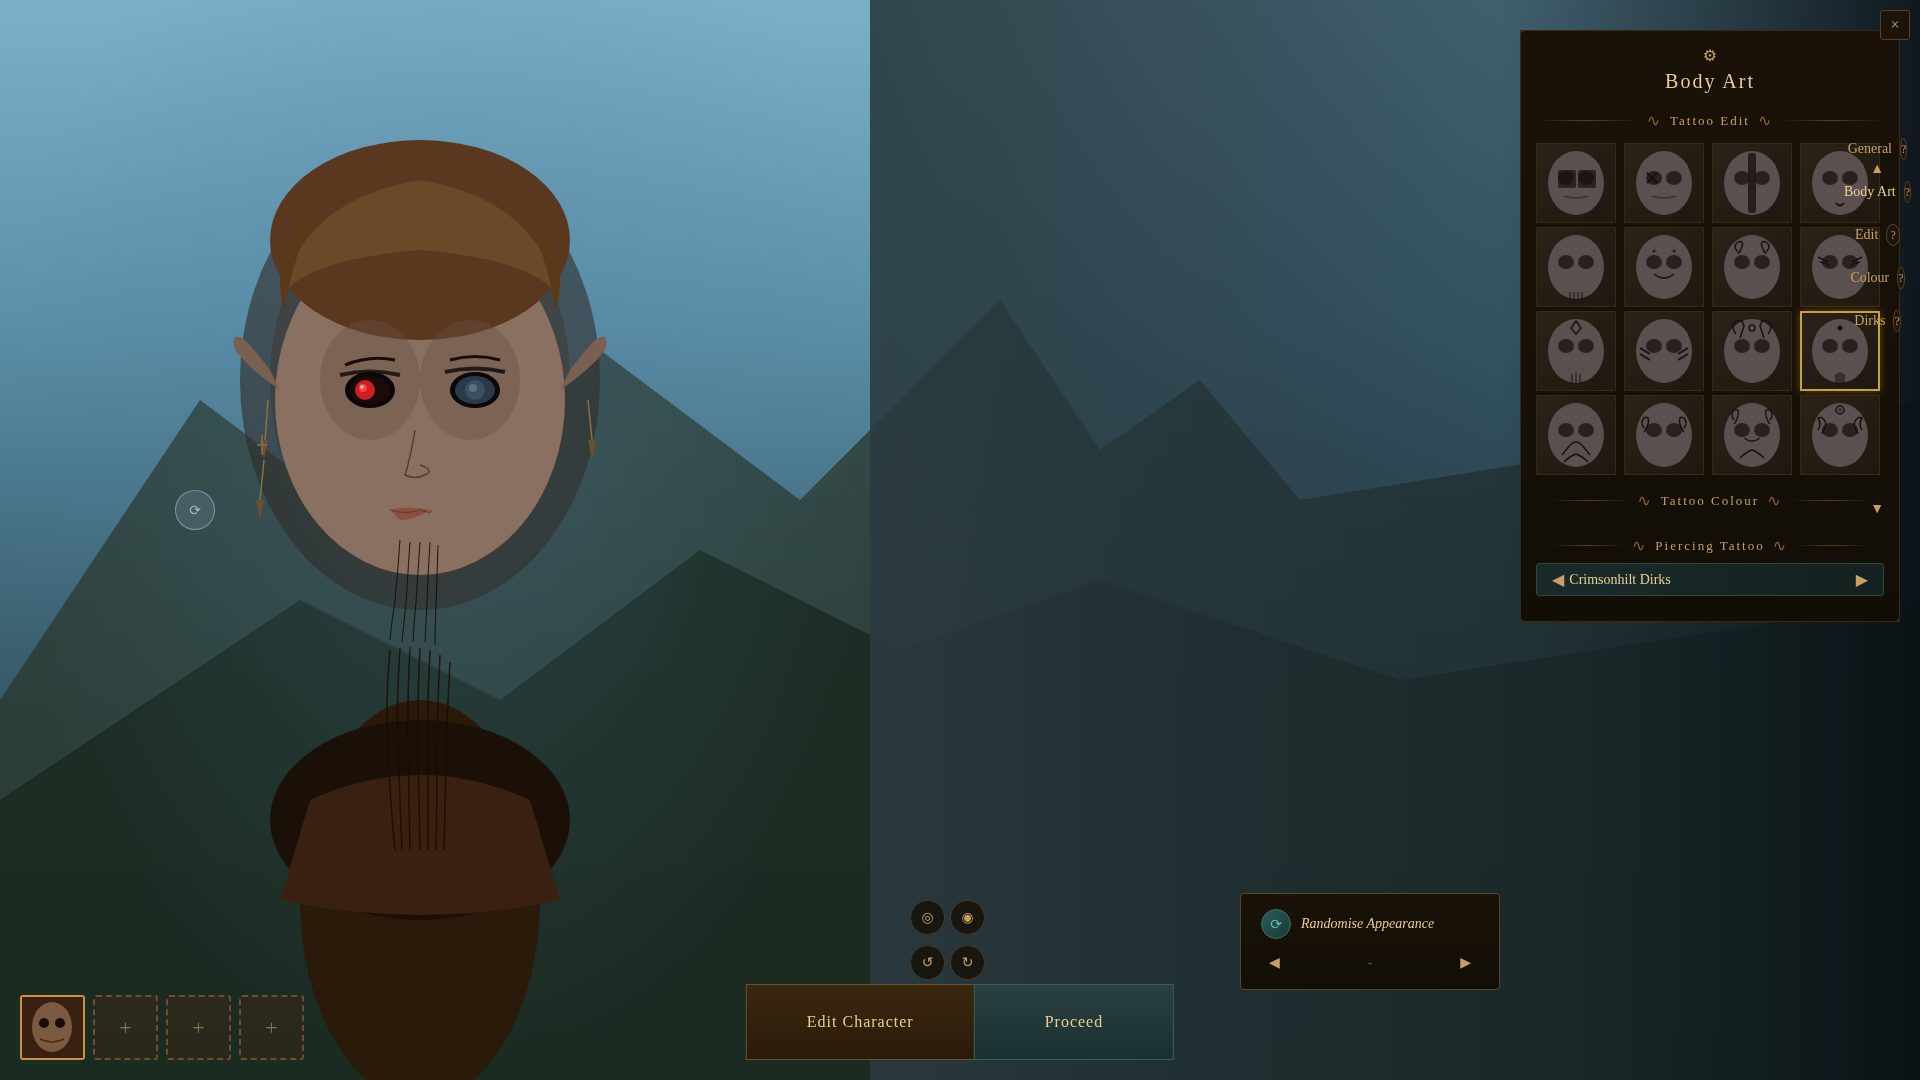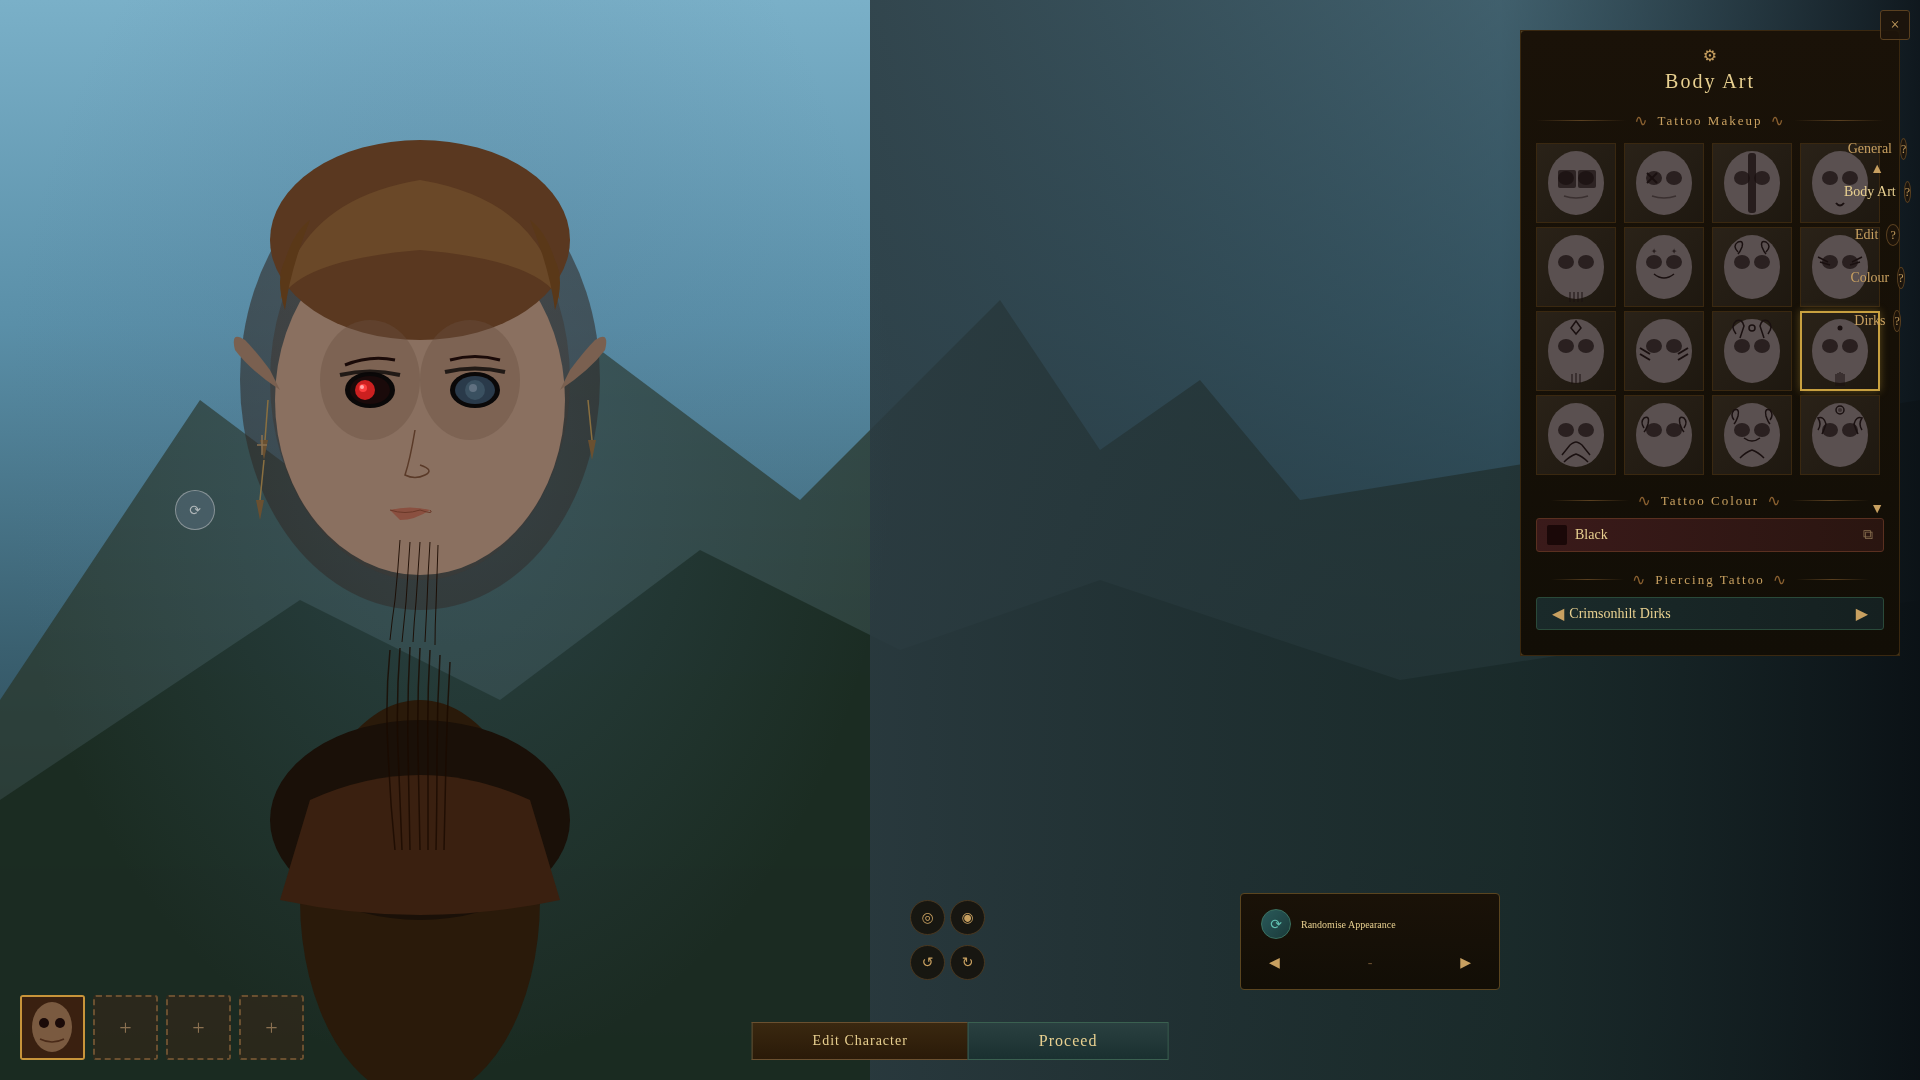--- a/index.html
+++ b/index.html
@@ -331,25 +331,25 @@
       position: absolute;
       bottom: 20px;
       left: 50%;
       transform: translateX(-50%);
       display: flex;
       gap: 0;
       z-index: 10;
     }
 
     .btn-edit {
-      padding: 10px 60px;
+      padding: 28px 60px;
       background: linear-gradient(180deg, #3a2810 0%, #2a1a08 100%);
       border: 1px solid #6a5030;
       color: #e8d090;
-      font-size: 14px;
+      font-size: 16px;
       font-family: 'Georgia', serif;
       letter-spacing: 1px;
       cursor: pointer;
       border-right: none;
     }
 
     .btn-proceed {
       padding: 7px 70px;
       background: linear-gradient(180deg, #2a4040 0%, #1a3030 100%);
       border: 1px solid #3a6050;
@@ -389,21 +389,22 @@
       border: 1px solid #3a7060;
       display: flex;
       align-items: center;
       justify-content: center;
       color: #60c0b0;
       font-size: 14px;
     }
 
     .randomise-label {
       color: #e8d090;
-      font-size: 10px;
+      font-size: 14px;
+      font-style: italic;
     }
 
     .randomise-controls {
       display: flex;
       align-items: center;
       justify-content: space-between;
     }
 
     .rand-arrow {
       color: #c8a060;
@@ -578,21 +579,21 @@
 <div id="main-panel">
 
   <div class="panel-header">
     <span class="panel-icon">⚙</span>
     <h2 class="panel-title">Body Art</h2>
   </div>
 
   <div class="section-divider">
     <div class="divider-line"></div>
     <span class="divider-ornament">∿</span>
-    <span>Tattoo Makeup</span>
+    <span>Tattoo Edit</span>
     <span class="divider-ornament">∿</span>
     <div class="divider-line"></div>
   </div>
 
   <div class="scroll-arrow scroll-arrow-up">▲</div>
 
   <div id="tattoo-grid">
 
     <div class="tattoo-cell">
       <svg class="tattoo-face" viewBox="0 0 65 70">
@@ -798,25 +799,20 @@
 
   <div class="scroll-arrow scroll-arrow-down">▼</div>
 
   <div class="colour-section">
     <div class="section-divider">
       <div class="divider-line"></div>
       <span class="divider-ornament">∿</span>
       <span>Tattoo Colour</span>
       <span class="divider-ornament">∿</span>
       <div class="divider-line"></div>
-    </div>
-    <div class="colour-picker">
-      <div class="colour-swatch" style="background:#1a0808;"></div>
-      <span class="colour-label">Black</span>
-      <span class="colour-copy-icon">⧉</span>
     </div>
   </div>
 
   <div class="piercing-section">
     <div class="section-divider">
       <div class="divider-line"></div>
       <span class="divider-ornament">∿</span>
       <span>Piercing Tattoo</span>
       <span class="divider-ornament">∿</span>
       <div class="divider-line"></div>

